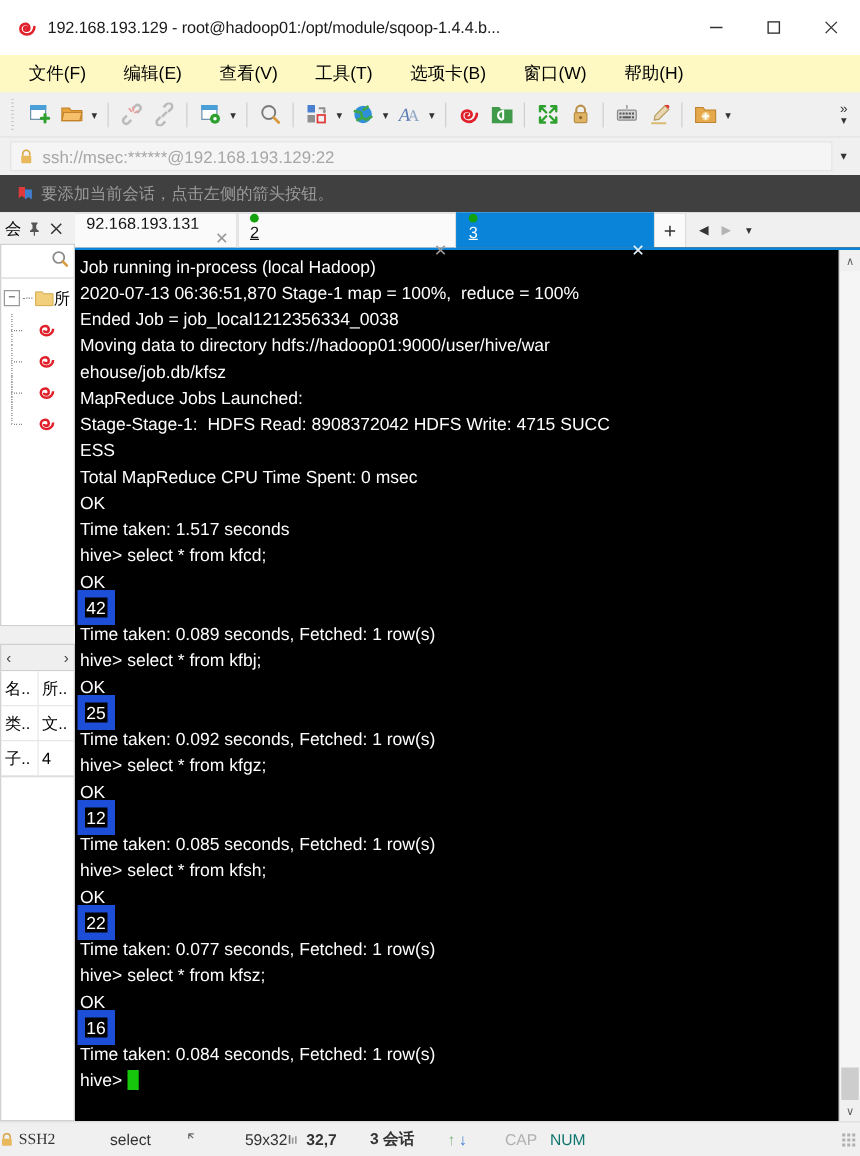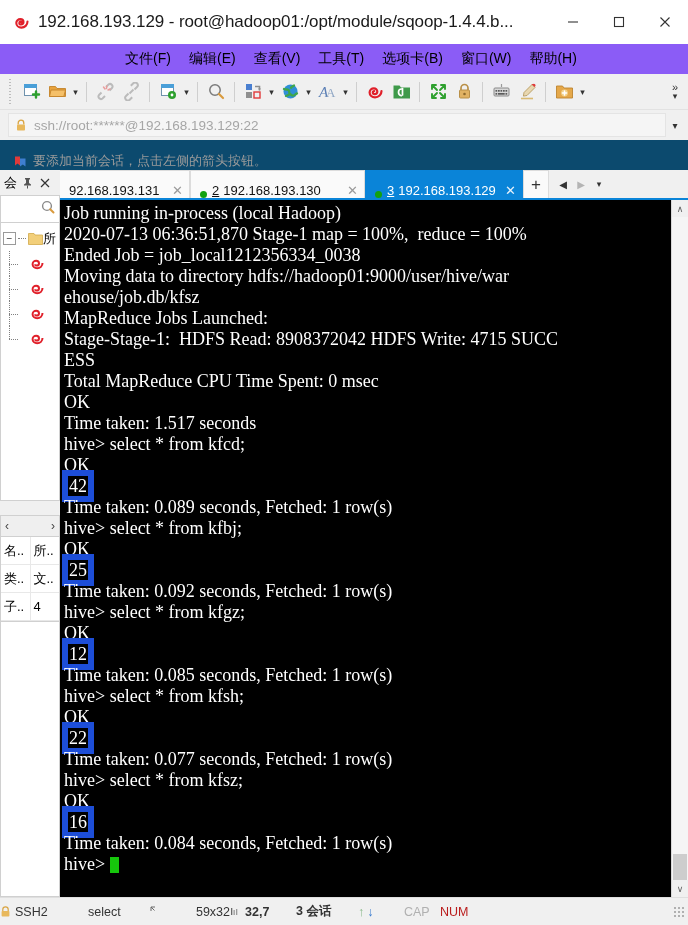--- a/index.html
+++ b/index.html
@@ -11,30 +11,30 @@
   }
   .app { width: 688px; height: 925px; display: flex; flex-direction: column; background: #f0f0f0; }
 
   
   .titlebar {
     height: 44px; background: #ffffff; display: flex; align-items: center;
     flex: 0 0 44px; border-bottom: 1px solid #ffffff;
   }
   .titlebar .applogo { width: 34px; display: flex; align-items: center; justify-content: center; padding-left: 10px; }
   .titlebar .ttl {
-    flex: 1; font-size: 17px; color: #1a1a1a; white-space: nowrap;
+    flex: 1; font-size: 13px; color: #1a1a1a; white-space: nowrap;
     overflow: hidden; text-overflow: clip; padding-left: 4px; letter-spacing: -0.1px;
   }
   .wbtns { display: flex; height: 44px; }
   .wbtn { width: 46px; height: 44px; display: flex; align-items: center; justify-content: center; }
 
   
   .menubar {
-    height: 30px; flex: 0 0 30px; background: #8b5cf6; display: flex; align-items: center;
-    padding-left: 14px; gap: 0px; justify-content: center;
+    height: 30px; flex: 0 0 30px; background: #fef9c3; display: flex; align-items: center;
+    padding-left: 14px; gap: 12px;
   }
   .menubar .mi {
     font-size: 14px; color: #000; padding: 4px 9px; white-space: nowrap;
   }
 
   
   .toolbar {
     height: 36px; flex: 0 0 36px; background: #f0f0f0; display: flex; align-items: center;
     padding-left: 8px; position: relative; border-bottom: 1px solid #e2e2e2;
   }
@@ -52,21 +52,21 @@
     height: 30px; flex: 0 0 30px; background: #f0f0f0; display: flex; align-items: center;
     padding-left: 8px; padding-right: 4px;
   }
   .addrwrap { flex: 1; height: 24px; background: #f5f5f5; border: 1px solid #e4e4e4;
               display: flex; align-items: center; padding: 0 6px; }
   .addrwrap .lock { margin-right: 7px; display: flex; align-items: center; }
   .addrtext { font-size: 13.5px; color: #a6a6a6; white-space: nowrap; }
   .addrcaret { width: 18px; display: flex; align-items: center; justify-content: center; }
 
   
-  .notice { height: 30px; flex: 0 0 30px; background: #0c4a6e; display: flex; align-items: flex-end; padding-left: 10px; }
+  .notice { height: 30px; flex: 0 0 30px; background: #404040; display: flex; align-items: center; padding-left: 10px; }
   .notice .flag { width: 20px; display: flex; align-items: center; justify-content: center; }
   .notice .ntext { font-size: 13px; color: #9a9a9a; white-space: nowrap; padding-left: 3px; }
 
   
   .main { flex: 1; display: flex; min-height: 0; background: #f0f0f0; }
 
   
   .sidebar { width: 60px; flex: 0 0 60px; display: flex; flex-direction: column;
              background: #f0f0f0; border-right: 0; min-height: 0; }
   .sbhead { height: 25px; flex: 0 0 25px; display: flex; align-items: center; background: #f0f0f0; padding-left: 4px; }
@@ -99,43 +99,43 @@
   .pcell { flex: 1; font-size: 13px; color: #000; display: flex; align-items: center;
            padding-left: 3px; overflow: hidden; white-space: nowrap; }
   .pcell.first { border-right: 1px solid #e8e8e8; }
   .propfill { background: #fff; border: 1px solid #d0d0d0; border-top: 0; flex: 1; min-height: 0; }
 
   
   .termcol { flex: 1; display: flex; flex-direction: column; min-width: 0; min-height: 0; }
 
   
   .tabbar { height: 28px; flex: 0 0 28px; display: flex; align-items: stretch; background: #f0f0f0; }
-  .tab { display: flex; align-items: flex-end; padding: 0 6px 0 9px; font-size: 13px;
+  .tab { display: flex; align-items: flex-start; padding: 0 6px 0 9px; font-size: 13px;
          background: #fafafa; border: 1px solid #dcdcdc; border-bottom: 0; color: #111;
-         white-space: nowrap; min-width: 0; position: relative; }
+         white-space: nowrap; min-width: 0; position: relative; flex-direction: column; }
   .tab.first { width: 130px; border-left: 0; }
   .tab.second { width: 175px; }
   .tab.active { background: #0a84d8; color: #fff; border-color: #0a84d8; width: 158px; }
   .tdot { width: 7px; height: 7px; border-radius: 50%; background: #13a10e; margin-right: 5px; flex: 0 0 7px; }
   .tnum { text-decoration: underline; margin-right: 4px; }
   .tlbl { overflow: hidden; text-overflow: clip; }
   .txclose { margin-left: auto; padding-left: 6px; color: #9a9a9a; font-size: 13px; }
   .tab.active .txclose { color: #e8f2fb; }
   .tabplus { width: 26px; display: flex; align-items: center; justify-content: center;
              background: #fafafa; border: 1px solid #dcdcdc; border-bottom: 0; font-size: 17px; color: #333; }
   .tabnav { display: flex; align-items: center; gap: 2px; padding-left: 6px; }
   .tabnav .nbtn { width: 16px; display: flex; align-items: center; justify-content: center; font-size: 10px; color: #333; }
   .tabnav .nbtn.dim { color: #b4b4b4; }
 
   
   .termwrap { flex: 1; display: flex; min-height: 0; background: #000; border-top: 2px solid #0a84d8; }
   .term {
     flex: 1; background: #000; color: #ffffff;
-    font-family: Liberation Serif, serif;
-    font-size: 18px; line-height: 21px; padding: 3px 16px 0 4px;
+    font-family: Liberation Sans, sans-serif;
+    font-size: 14px; line-height: 21px; padding: 3px 16px 0 4px;
     white-space: pre; overflow: hidden; min-width: 0;
   }
   .term .ln { height: 21px; }
   .term .boxed { border: 6px solid #1d4ed8; padding: 0 1px; margin-left: -2px; }
   .cursor { display: inline-block; width: 9px; height: 16px; background: #16c60c; vertical-align: -3px; }
 
   
   .vscroll { width: 17px; flex: 0 0 17px; background: #f0f0f0; display: flex;
              flex-direction: column; border-left: 1px solid #d8d8d8; }
   .vsbtn { height: 17px; display: flex; align-items: center; justify-content: center; font-size: 9px; color: #606060; }
@@ -143,28 +143,28 @@
   .vsthumb { position: absolute; left: 1px; right: 1px; bottom: 0; height: 26px; background: #cdcdcd; }
 
   
   .statusbar {
     height: 28px; flex: 0 0 28px; background: #f0f0f0; border-top: 1px solid #dfdfdf;
     display: flex; align-items: center; font-size: 12.5px; color: #333;
   }
   .sbseg { display: flex; align-items: center; white-space: nowrap; }
   .sbseg .ic { margin-right: 4px; display: flex; align-items: center; }
   .sbpath { padding-left: 6px; width: 220px; }
-  .sbssh { width: 88px; }
+  .sbssh { width: 88px; font-family: Liberation Serif, serif; }
   .sbterm { width: 62px; }
   .sbsize { width: 80px; justify-content: space-between; }
   .sbpos { width: 66px; font-weight: bold; }
   .sbsess { width: 62px; font-weight: bold; }
   .sbarrows { display: flex; gap: 3px; width: 46px; align-items: center; }
   .sbcap { color: #b0b0b0; width: 36px; }
-  .sbnum { color: #b91c1c; width: 36px; }
+  .sbnum { color: #0f766e; width: 36px; }
   .sbgrip { margin-left: auto; margin-right: 3px; width: 12px; height: 12px;
             background-image: radial-gradient(#b0b0b0 40%, transparent 41%);
             background-size: 4px 4px; }
 </style>
 </head>
 <body>
 
 <div class="app">
 
   <div class="titlebar">
@@ -365,21 +365,21 @@
   </div>
 
   <div class="addrbar">
     <div class="addrwrap">
       <span class="lock">
         <svg width="12" height="13" viewBox="0 0 12 13">
           <path d="M3.2 5.5V4a2.8 2.8 0 015.6 0v1.5" fill="none" stroke="#d9a441" stroke-width="1.3"></path>
           <rect x="2" y="5.5" width="8" height="6" rx="0.8" fill="#e8b85c"></rect>
         </svg>
       </span>
-      <span class="addrtext">ssh://root:******@192.168.193.129:22</span>
+      <span class="addrtext">ssh://msec:******@192.168.193.129:22</span>
     </div>
     <div class="addrcaret" style="font-size:10px;color:#333;">▾</div>
   </div>
 
   <div class="notice">
     <span class="flag">
       <svg width="14" height="15" viewBox="0 0 14 15">
         <path d="M2 1.5h5v9l-2.5-2-2.5 2z" fill="#e03a3a"></path>
         <path d="M7 3.5h5.5v8l-2.7-2-2.8 2z" fill="#3f7fd0"></path>
       </svg>

